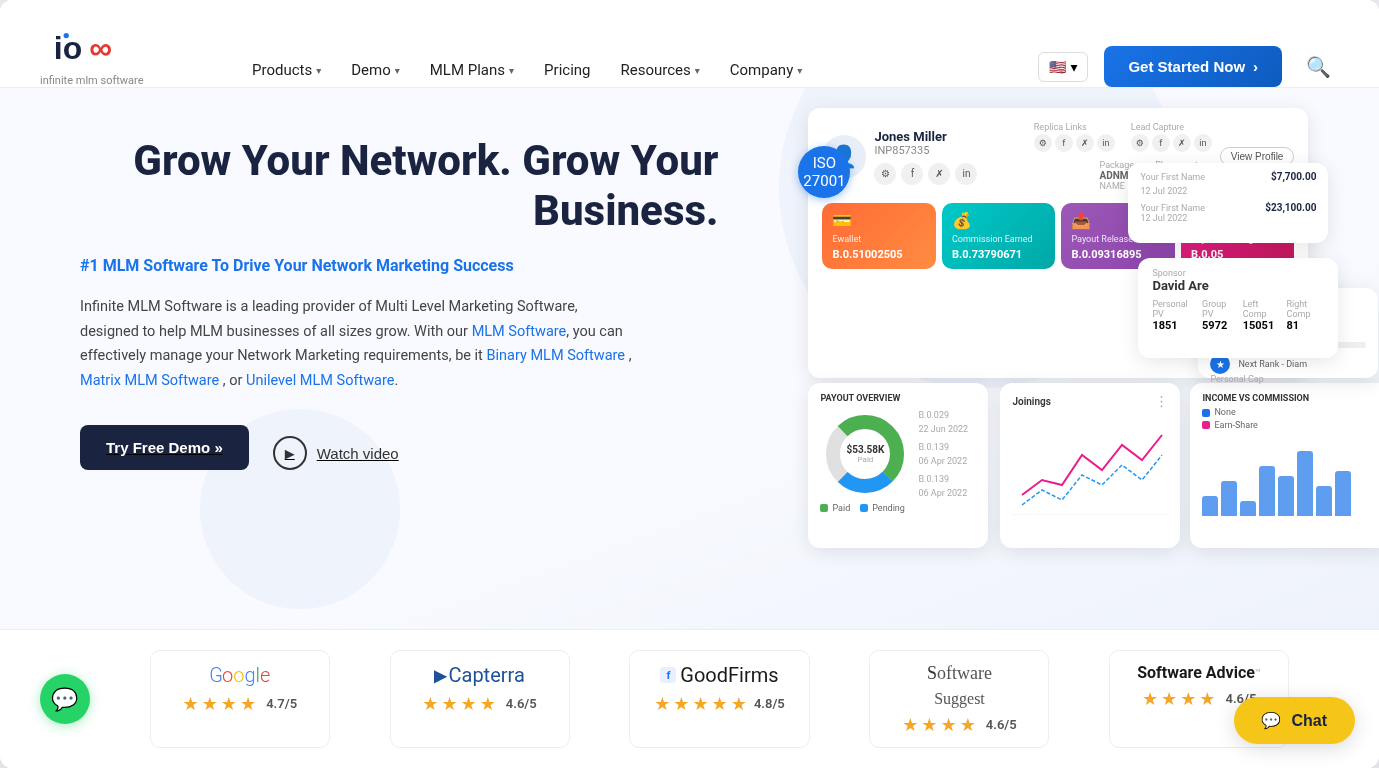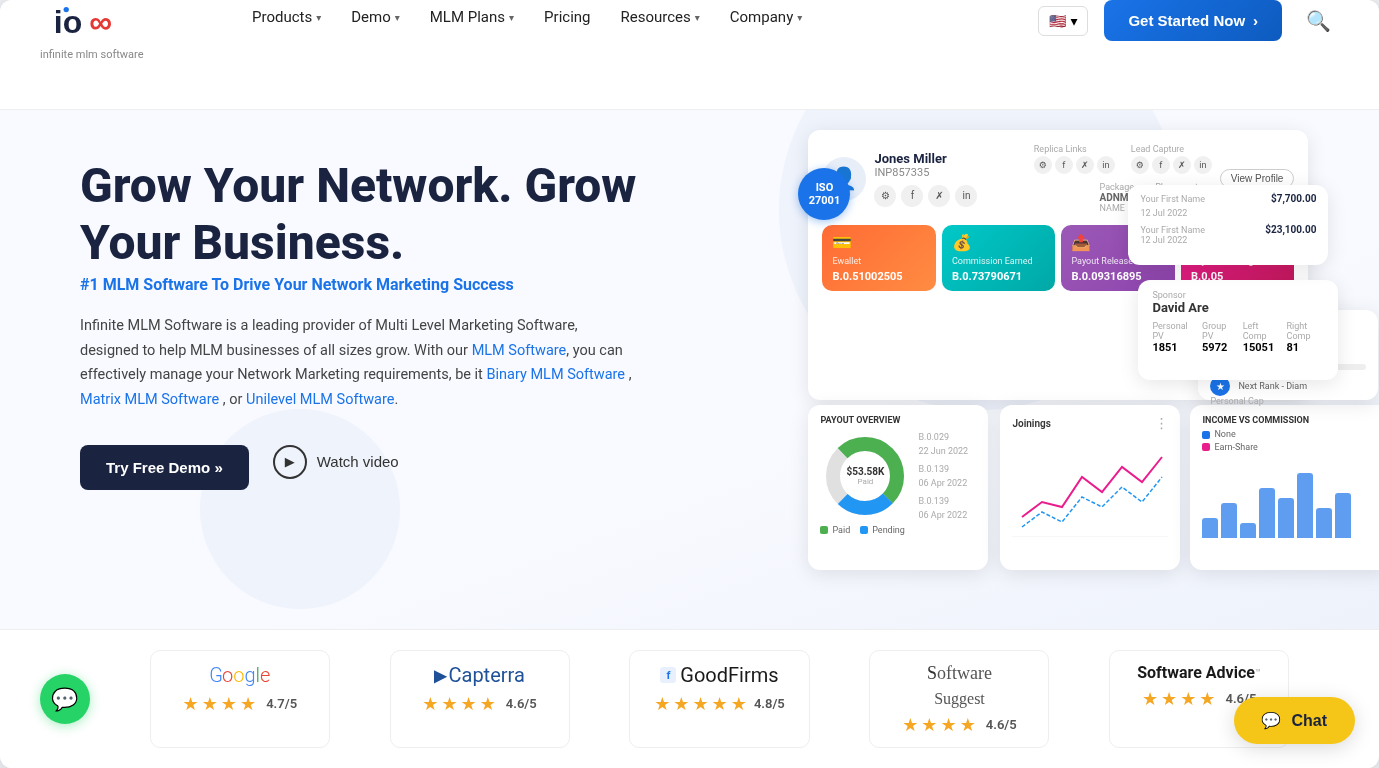--- a/index.html
+++ b/index.html
@@ -18,23 +18,23 @@
       border-radius: 12px;
       box-shadow: 0 4px 32px rgba(0,0,0,0.18);
       overflow: hidden;
       position: relative;
       display: flex;
       flex-direction: column;
     }
     
     .navbar {
       display: flex;
-      align-items: flex-start;
+      align-items: flex-end;
       padding: 0 40px;
-      height: 110px;
+      height: 88px;
       background: #fff;
       border-bottom: 1px solid #eee;
       flex-shrink: 0;
       z-index: 10;
     }
     .logo {
       display: flex;
       align-items: center;
       margin-right: 40px;
       min-width: 160px;
@@ -121,46 +121,48 @@
     .hero-left {
       flex: 0 0 55%;
       padding: 48px 40px 32px 80px;
       display: flex;
       flex-direction: column;
       justify-content: flex-start;
       position: relative;
       z-index: 2;
     }
     .hero-heading {
-      font-size: 48px;
+      font-size: 42px;
       font-weight: 800;
       color: #1a2340;
       line-height: 1.18;
-      margin-bottom: 4px;
+      margin-bottom: 21px;
+      text-align: right;
     }
     .hero-subheading {
       font-size: 16px;
       font-weight: 700;
       color: #1a73e8;
       margin-bottom: 18px;
       line-height: 1.3;
     }
     .hero-desc {
       font-size: 14.5px;
       color: #444;
       line-height: 1.7;
       max-width: 560px;
       margin-bottom: 32px;
     }
     .hero-desc a { color: #1a73e8; text-decoration: none; }
     .hero-btns {
       display: flex;
-      align-items: flex-start;
+      align-items: flex-end;
       gap: 24px;
       margin-bottom: 40px;
+      text-decoration: underline;
     }
     .try-demo-btn {
       background: #1a2340;
       color: #fff;
       border: none;
       padding: 14px 26px;
       border-radius: 8px;
       font-size: 15px;
       font-weight: 600;
       cursor: pointer;
@@ -455,21 +457,21 @@
           <div class="play-icon">▶</div>
           <span>Watch video</span>
         </button>
       </div>
     </div>
 
     <div class="hero-right">
 
       <div style="position:absolute;top:28px;left:10px;z-index:10;">
         <div class="iso-badge">
-          <span style="font-size:11px;font-weight:700;color:#fff;">ISO<br>27001</span>
+          <span style="font-size:15px;font-weight:400;color:#fff;">ISO<br>27001</span>
         </div>
       </div>
 
       <div class="dash-card dash-main" style="top:20px;left:50px;">
         <div class="dash-main-header">
           <div class="avatar-circle">👤</div>
           <div class="dash-user-info">
             <div class="dash-user-name">Jones Miller</div>
             <div class="dash-user-id">INP857335</div>
             <div class="dash-socials">

